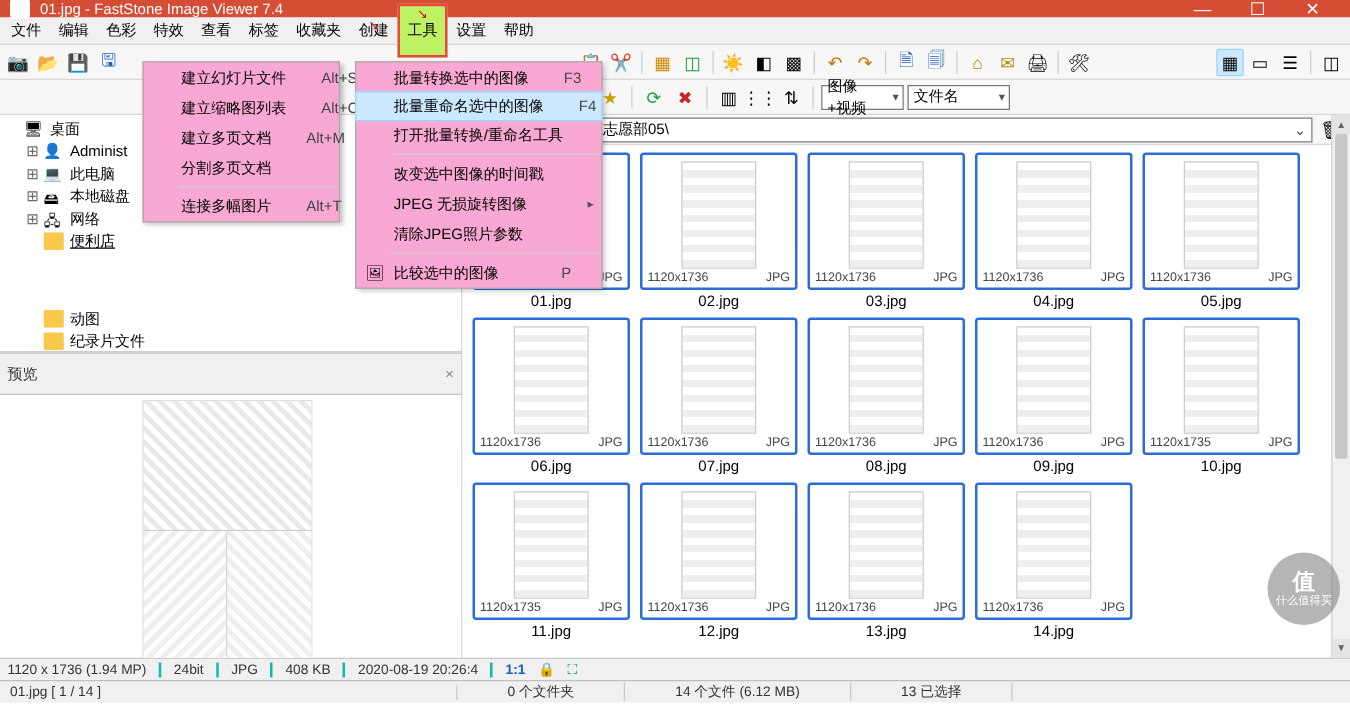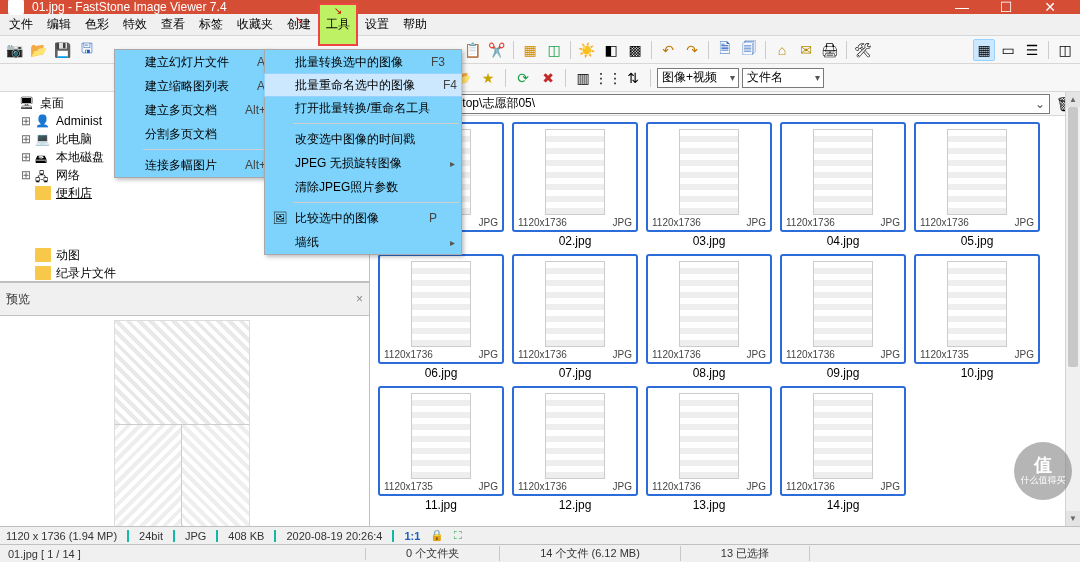--- a/index.html
+++ b/index.html
@@ -41,21 +41,21 @@
   .addrbox::after { content:"⌄"; position:absolute; right:4px; color:#555; }
   
   .grid { flex:1; overflow:auto; padding:6px 8px; }
   .gridin { display:grid; grid-template-columns:repeat(5, 126px); gap:6px 8px; justify-content:start; }
   .thumb { display:flex; flex-direction:column; align-items:center; }
   .tbox { width:126px; height:110px; border:2px solid #2b6cd8; border-radius:3px; background:#fff; display:flex; flex-direction:column; align-items:center; justify-content:flex-end; position:relative; padding:4px 4px 2px; }
   .timg { width:60px; height:86px; background:repeating-linear-gradient(0deg,#eee 0 6px,#fff 6px 12px); border:1px solid #ccc; }
   .tinfo { width:100%; display:flex; justify-content:space-between; font-size:10px; color:#444; padding-top:2px; }
   .tname { font-size:12px; margin-top:2px; color:#000; }
   
-  .ddmenu { position:absolute; background:#7dd3fc; border:1px solid #a9a9a9; box-shadow:2px 2px 4px rgba(0,0,0,.25); font-size:12px; z-index:100; }
+  .ddmenu { position:absolute; background:#f9a8d4; border:1px solid #a9a9a9; box-shadow:2px 2px 4px rgba(0,0,0,.25); font-size:12px; z-index:100; }
   .ddmenu .mi { display:flex; align-items:center; height:24px; padding:0 24px 0 30px; white-space:nowrap; position:relative; }
   .ddmenu .mi .mk { position:absolute; left:6px; width:18px; text-align:center; }
   .ddmenu .mi .sc { margin-left:auto; padding-left:28px; color:#444; }
   .ddmenu .mi.hl { background:#cce8ff; border:1px solid #99d1ff; margin:-1px; }
   .ddmenu .mi.sub::after { content:"▸"; position:absolute; right:6px; color:#555; font-size:10px; }
   .ddmenu .msep { height:1px; background:#cfcfcf; margin:3px 2px 3px 28px; }
   
   .status { height:18px; background:#f0f0f0; border-top:1px solid #c0c0c0; display:flex; align-items:center; padding:0 6px; font-size:11px; color:#333; gap:10px; }
   .status .cell { border-right:2px solid #14b8a6; padding-right:10px; }
   .status2 { height:18px; background:#f0f0f0; border-top:1px solid #c0c0c0; display:flex; align-items:center; padding:0 6px; font-size:11px; color:#333; }
@@ -141,21 +141,21 @@
   <div class="ticon" style="color:#b58a00">📂</div>
   <div class="ticon" style="color:#c8a400">★</div>
   <div class="sep"></div>
   <div class="ticon" style="color:#18a046">⟳</div>
   <div class="ticon" style="color:#c62828">✖</div>
   <div class="sep"></div>
   <div class="ticon">▥</div>
   <div class="ticon">⋮⋮</div>
   <div class="ticon">⇅</div>
   <div class="sep"></div>
-  <div class="combo" style="width:82px">
+  <div class="combo" style="width:66px">
       <span>图像+视频</span>
     </div>
   <div class="combo" style="width:82px">
       <span>文件名</span>
     </div>
 </div>
 
 <div class="body">
 
   <div class="left">
@@ -418,21 +418,21 @@
     <div class="mi">
       <span>分割多页文档</span>
     </div>
     <div class="msep"></div>
     <div class="mi">
       <span>连接多幅图片</span>
       <span class="sc">Alt+T</span>
     </div>
   </div>
 
-<div class="ddmenu" id="dd-tools" style="left:264px; top:49px; width:198px">
+<div class="ddmenu" id="dd-tools" style="left:284px; top:49px; width:198px">
 <div class="mi">
       <span>批量转换选中的图像</span>
       <span class="sc">F3</span>
     </div>
     <div class="mi hl">
       <span>批量重命名选中的图像</span>
       <span class="sc">F4</span>
     </div>
     <div class="mi">
       <span>打开批量转换/重命名工具</span>
@@ -446,16 +446,13 @@
     </div>
     <div class="mi">
       <span>清除JPEG照片参数</span>
     </div>
     <div class="msep"></div>
     <div class="mi">
       <span class="mk">🖼</span>
       <span>比较选中的图像</span>
       <span class="sc">P</span>
     </div>
-    <div class="mi sub">
-      <span>墙纸</span>
-    </div>
   </div>
 
 </body></html>

